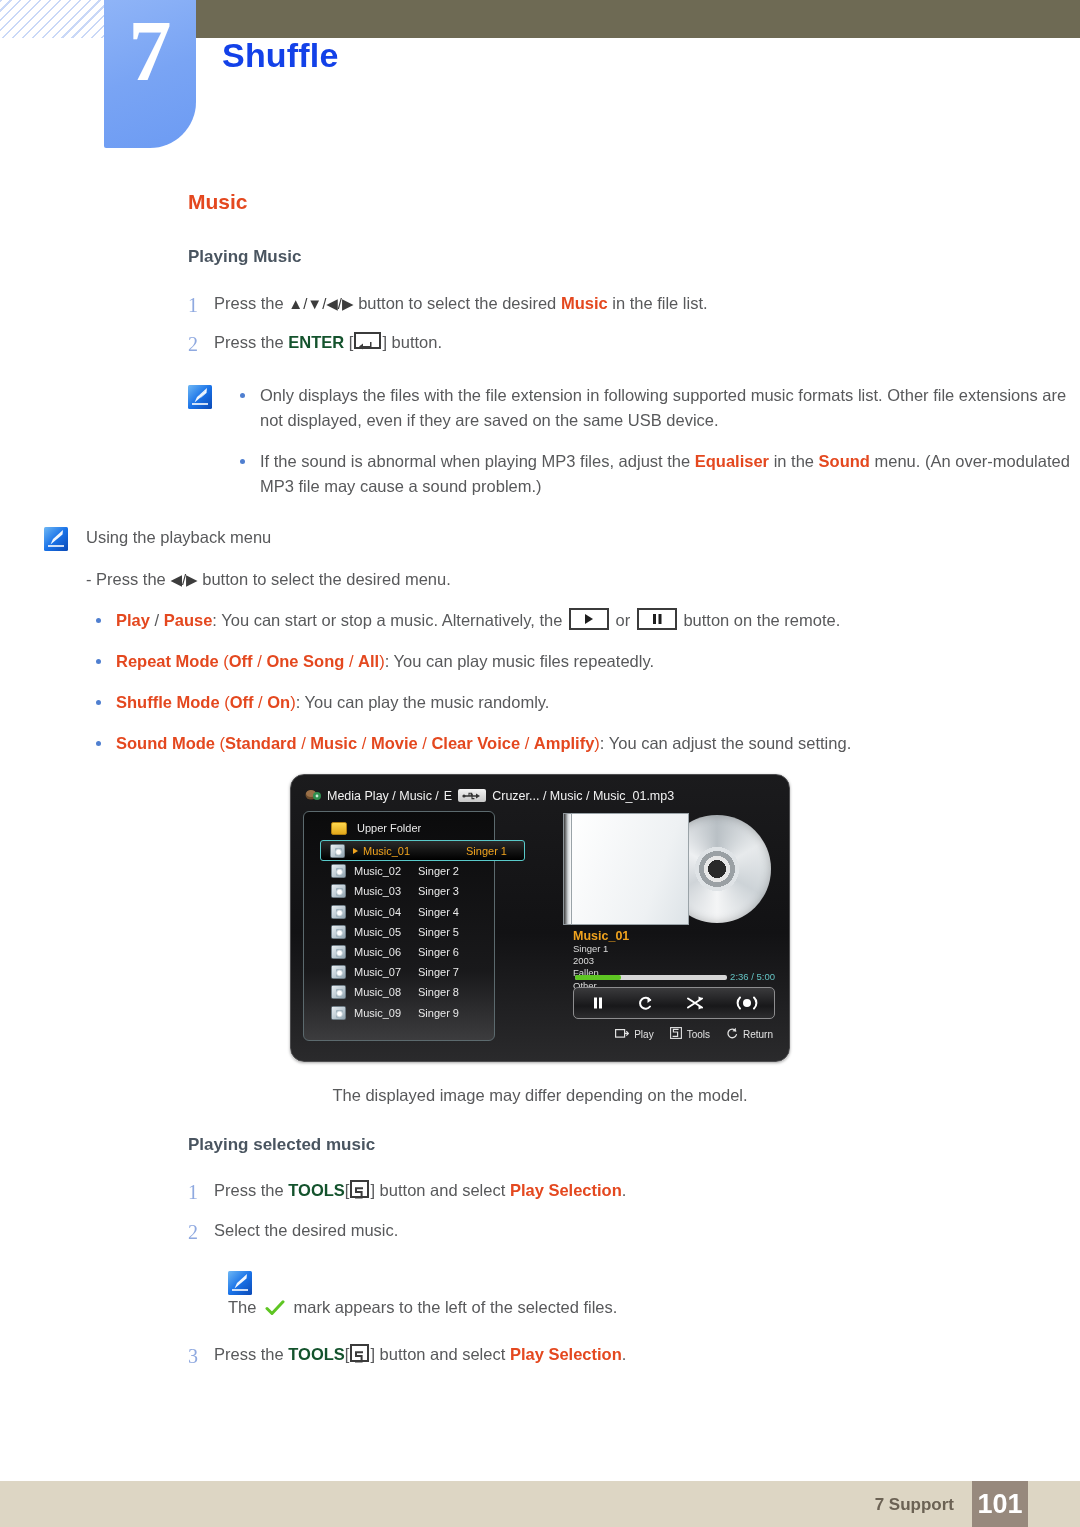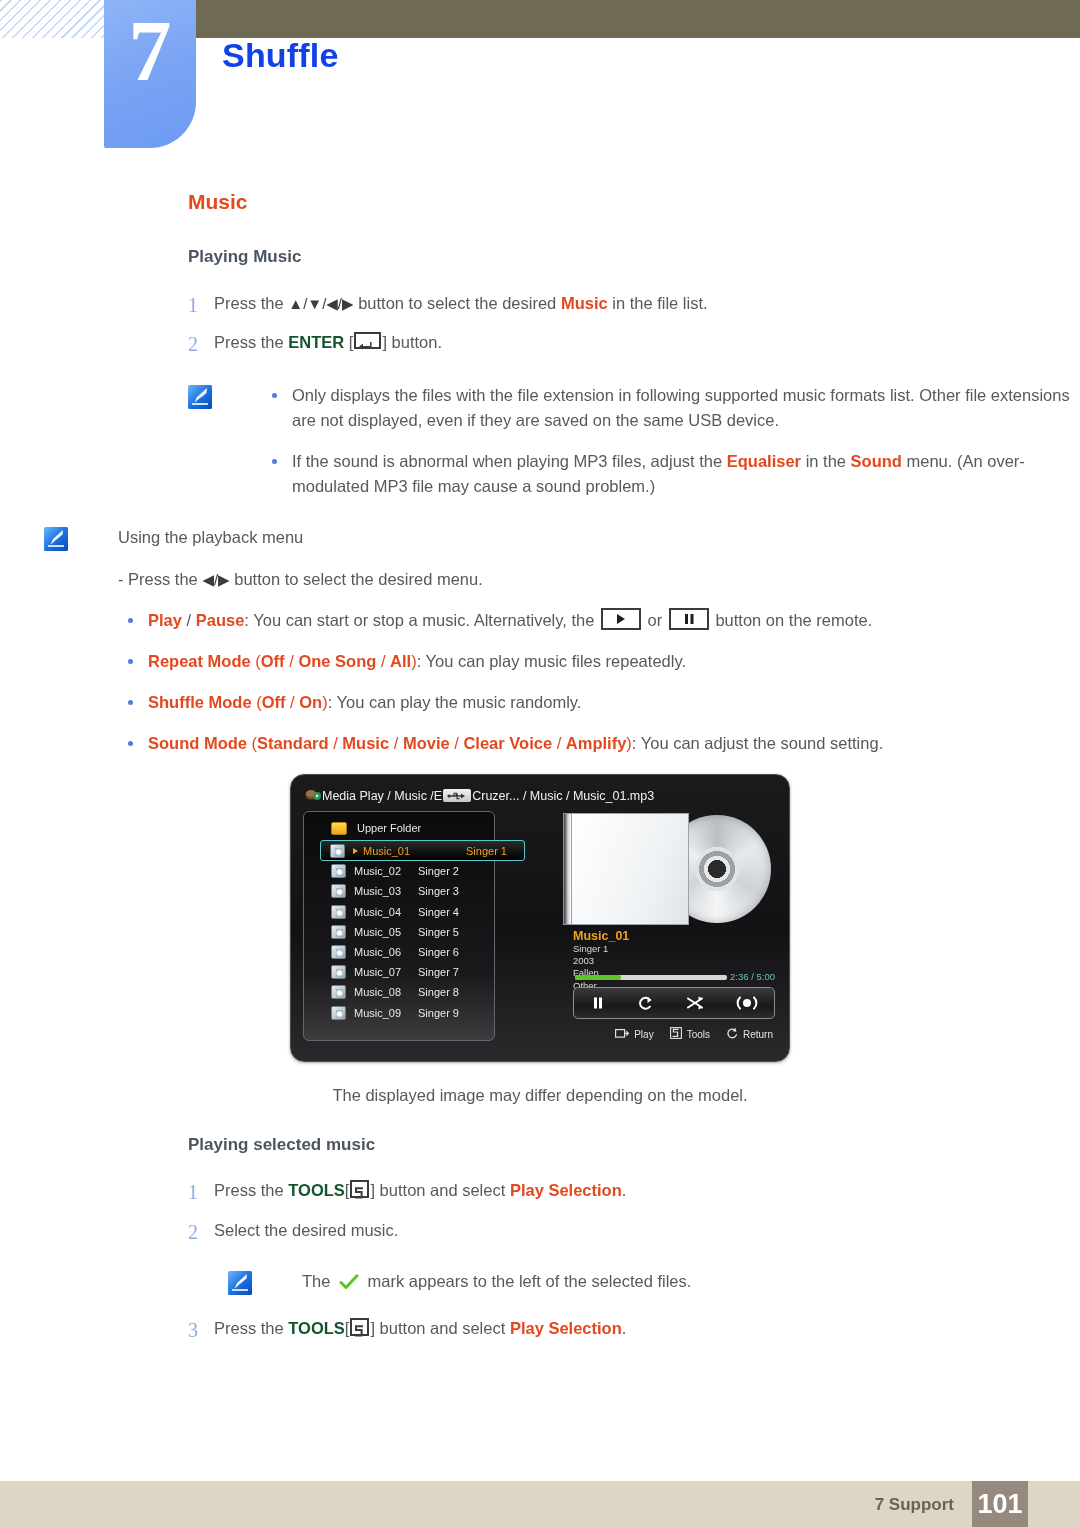--- a/index.html
+++ b/index.html
@@ -61,27 +61,27 @@
     font-family:"Liberation Serif", serif;
     line-height:1.45;
   }
   .txt { font-size:16.5px; line-height:1.5; color:#58595b; }
   .o  { color:#e4481f; font-weight:bold; }
   .ol { color:#e4481f; }
   .y  { color:#14532d; font-weight:bold; }
 
   
   .note { display:flex; padding-left:188px; }
-  .note.ind { padding-left:228px; }
+  .note.ind { padding-left:228px;flex-direction:column; }
   .noteicon {
     flex:0 0 24px; width:24px; height:24px; margin-top:2px; margin-right:18px;
     position:relative;
   }
   .noteicon svg { display:block; }
-  .notebody { flex:1;margin-left:32px; }
+  .notebody { flex:1; }
   .blist { list-style:none; margin:0; padding:0; }
   .blist li {
     position:relative; padding-left:30px;
     font-size:16.5px; line-height:1.52; color:#58595b;
     margin-bottom:16px;
   }
   .blist li:last-child { margin-bottom:0; }
   .blist li::before {
     content:"";
     position:absolute; left:10px; top:10px;
@@ -115,21 +115,21 @@
   .tvwrap { position:relative; margin:18px auto 0 auto; width:500px; }
   .tv {
     width:500px; height:288px; border-radius:14px;
     background:linear-gradient(180deg,#1b1b1d 0%,#121214 55%,#2a2a2c 100%);
     border:1px solid #4d4d4f;
     position:relative; overflow:hidden;
     box-shadow:0 1px 3px rgba(0,0,0,.35);
   }
   .crumb {
     position:absolute; left:14px; top:13px; right:10px;
-    display:flex; align-items:center; 
+    display:flex; align-items:center; gap:5px;
     color:#f2f2f2; font-size:12.5px; white-space:nowrap;
   }
   .crumbicon { width:17px; height:15px; }
   .usbbadge {
     display:inline-flex; align-items:center; justify-content:center;
     background:linear-gradient(180deg,#f2f2f2,#c8c8c8);
     border-radius:2px; width:28px; height:13px; margin:0 1px;
   }
 
   .filelist {

